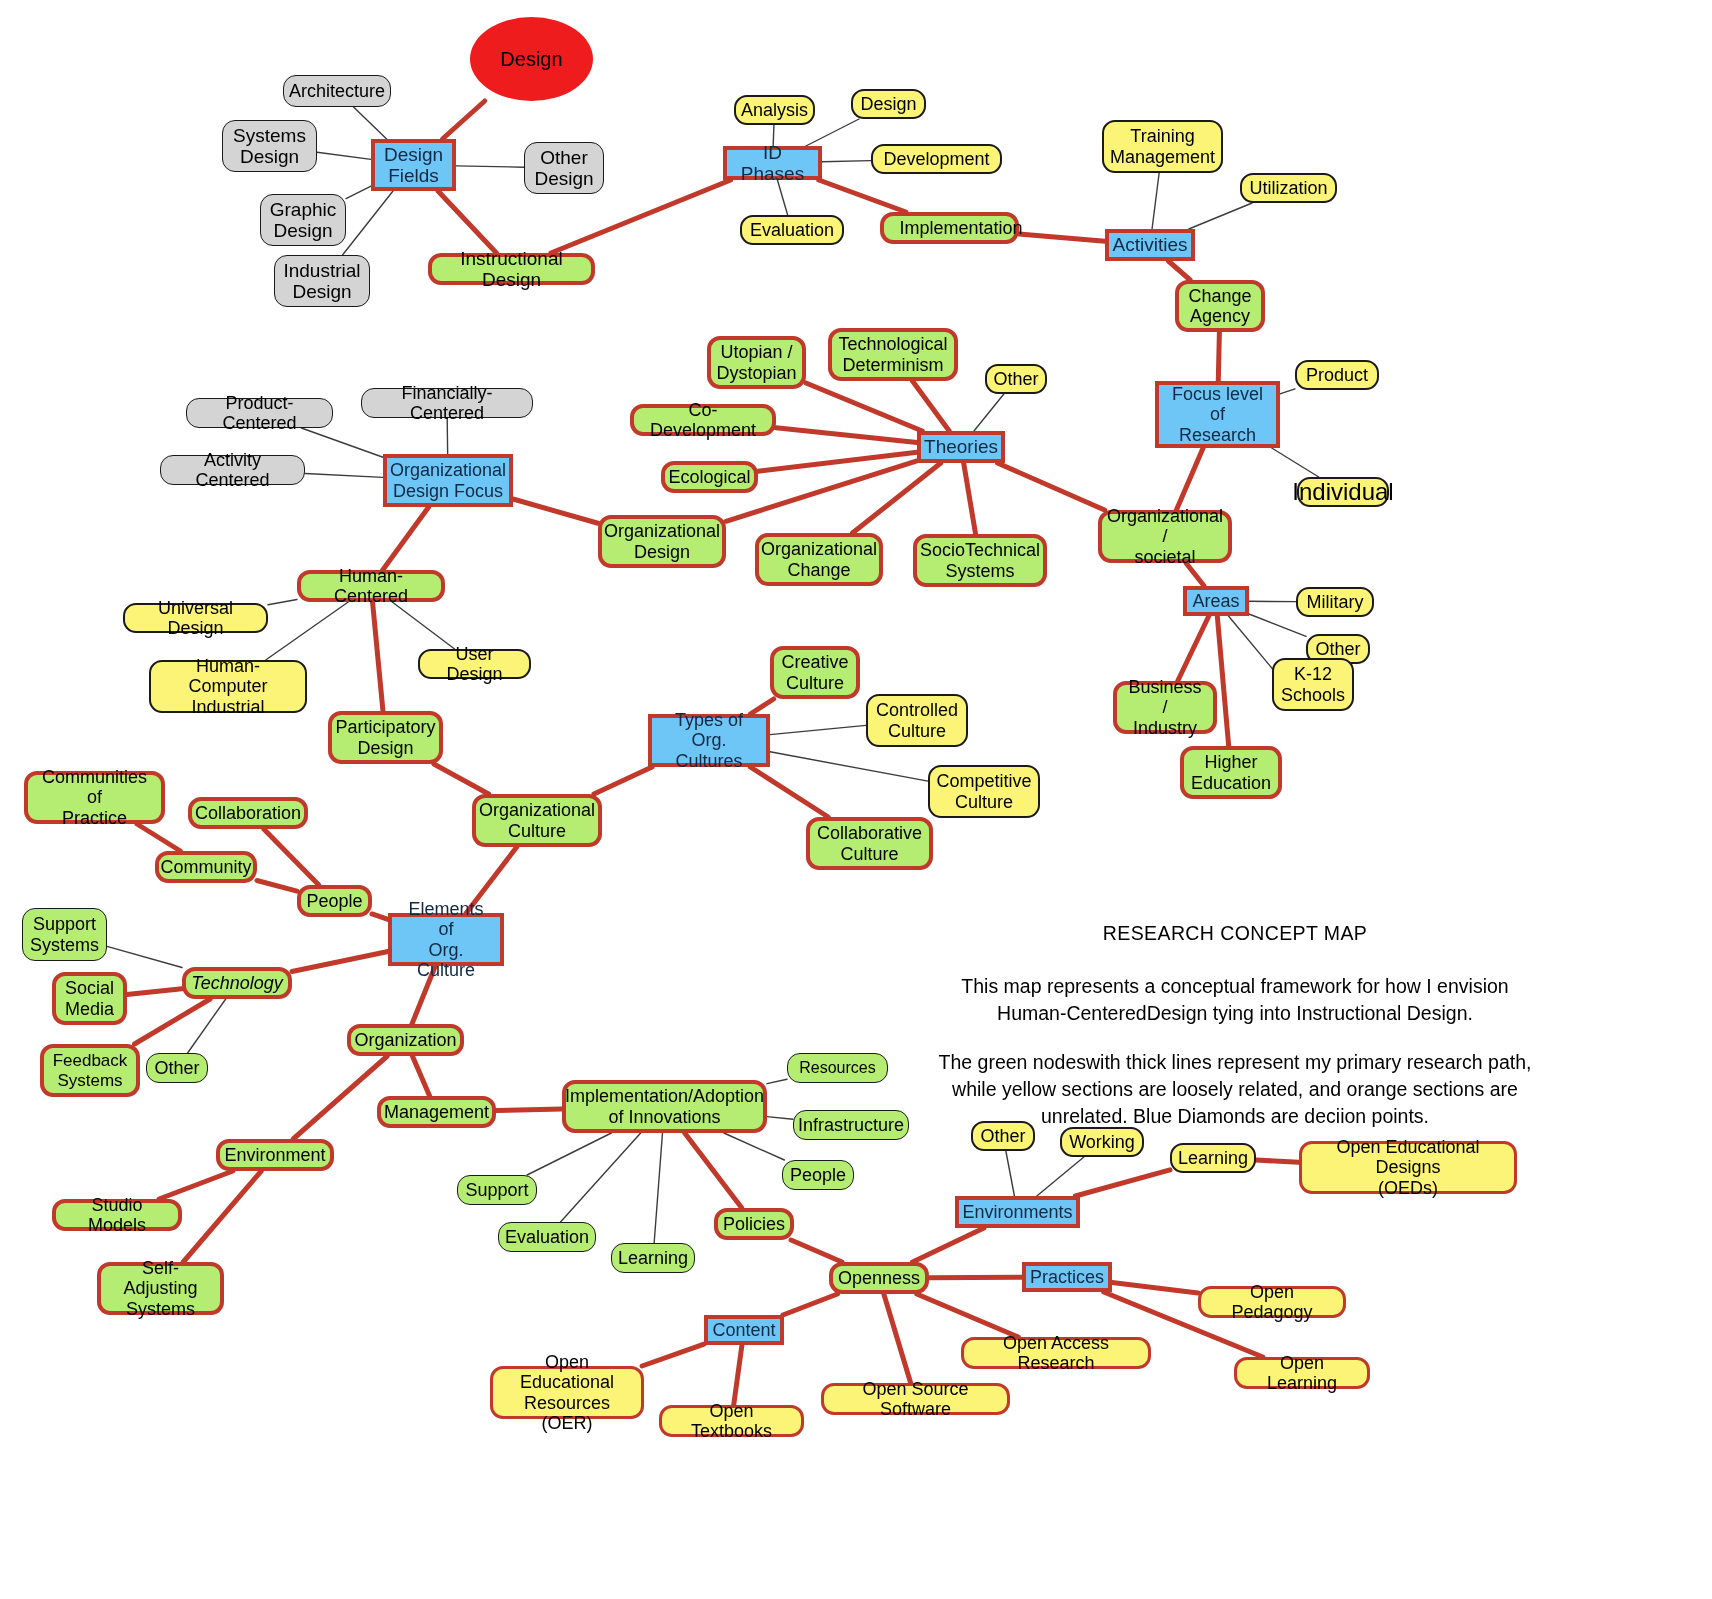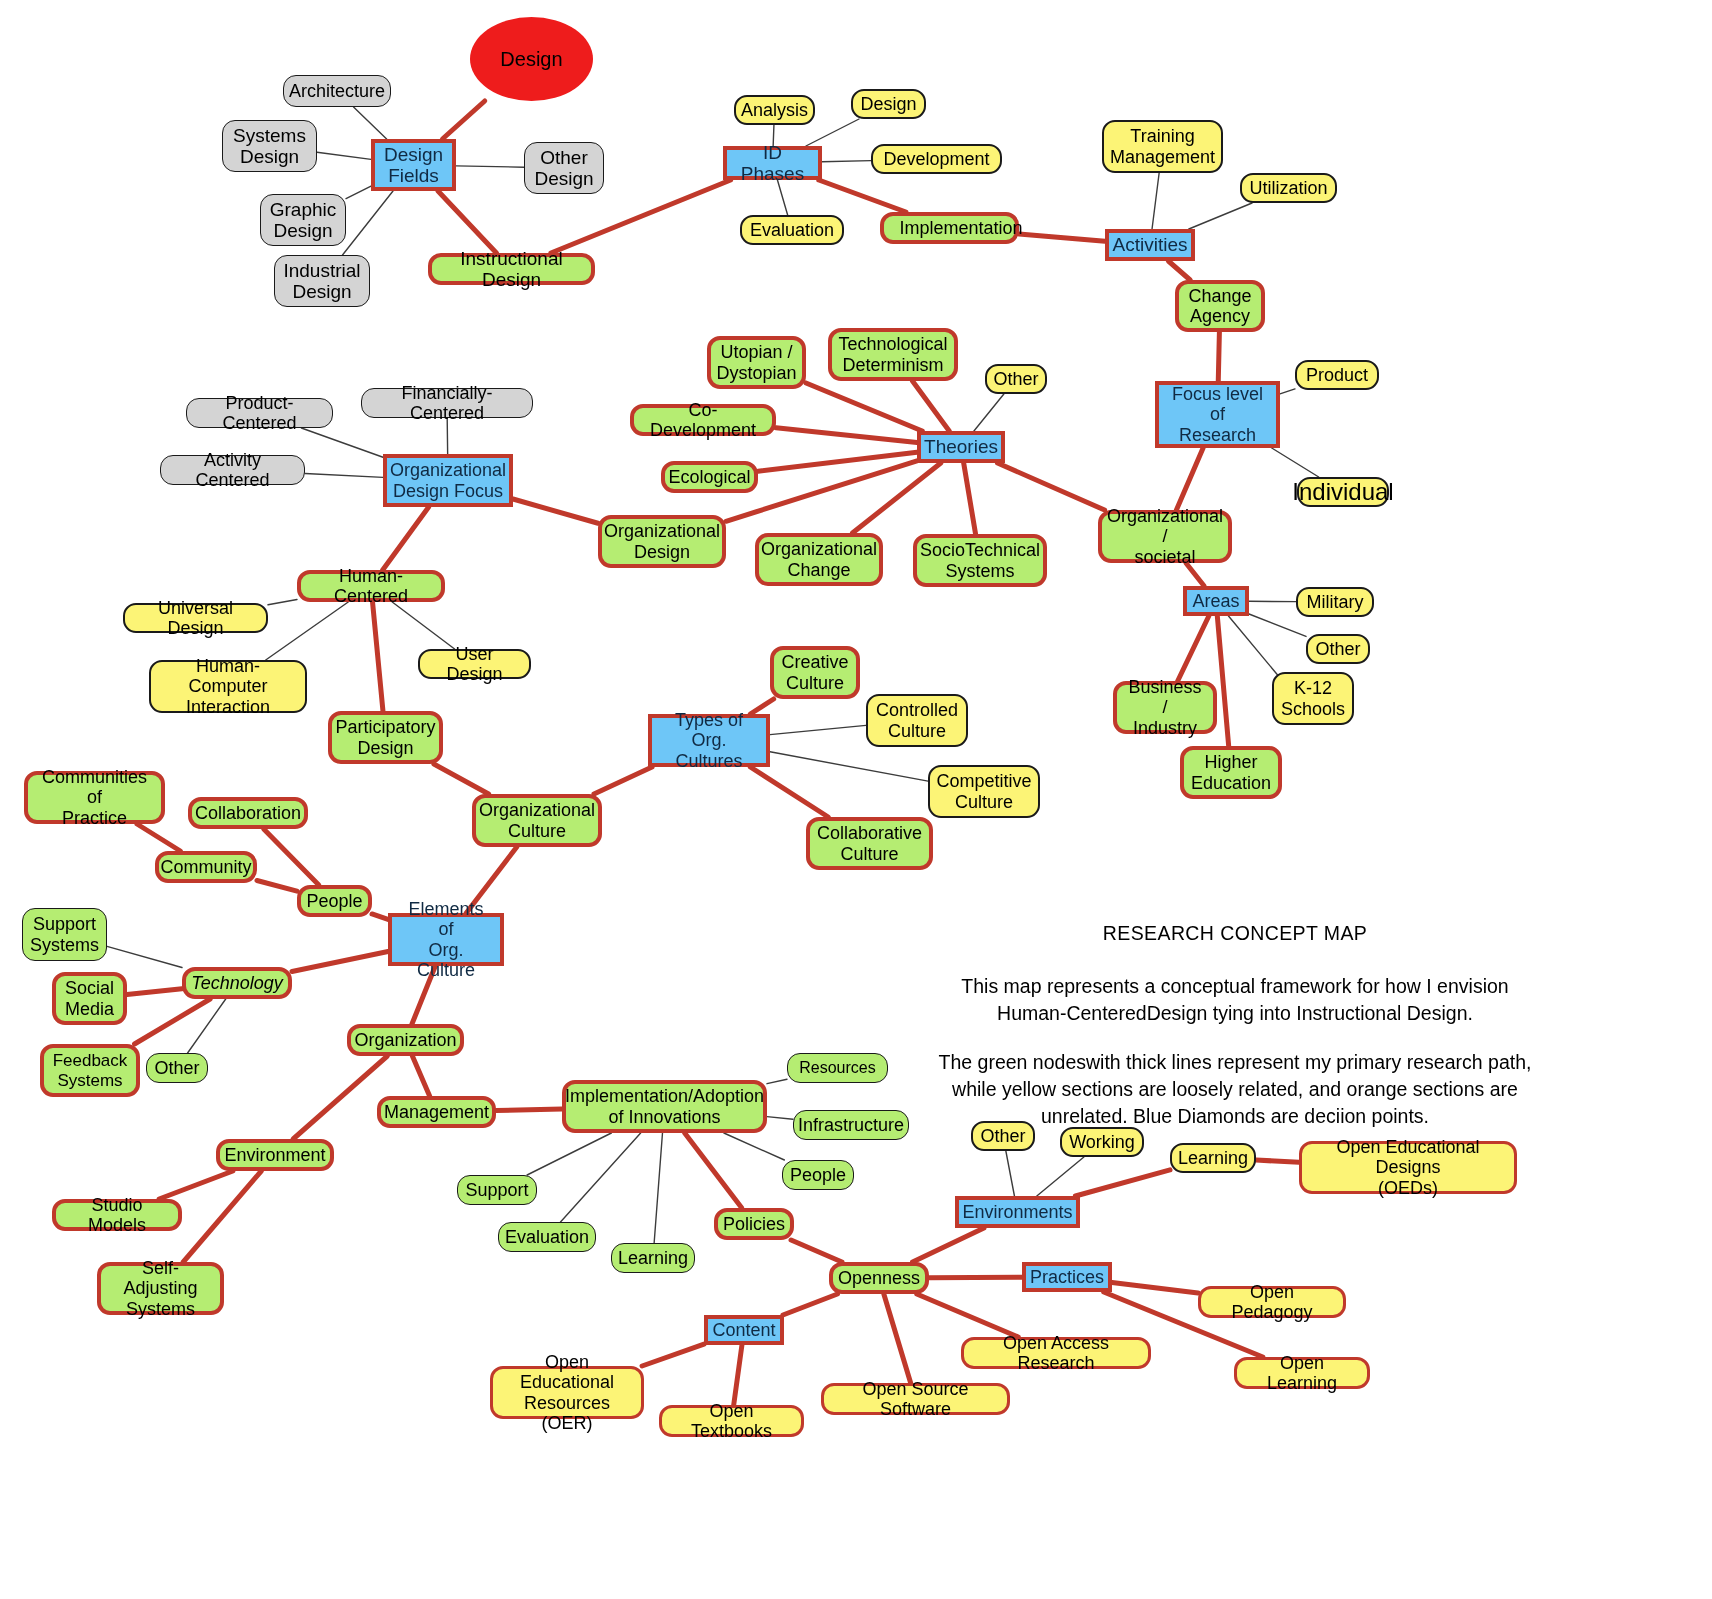--- a/index.html
+++ b/index.html
@@ -161,35 +161,35 @@
 Design</div>
       <div class="node green round" style="left: 755px; top: 533px; width: 128px; height: 53px; font-size: 18px;">Organizational
 Change</div>
       <div class="node green round" style="left: 913px; top: 534px; width: 134px; height: 53px; font-size: 18px;">SocioTechnical
 Systems</div>
       <div class="node green round" style="left: 1098px; top: 510px; width: 134px; height: 53px; font-size: 18px;">Organizational /
 societal</div>
       <div class="node blue rect" style="left: 1183px; top: 586px; width: 66px; height: 30px; font-size: 18px;">Areas</div>
       <div class="node yellow round" style="left: 1296px; top: 587px; width: 78px; height: 30px; font-size: 18px;">Military</div>
       <div class="node yellow round" style="left: 1306px; top: 634px; width: 64px; height: 30px; font-size: 18px;">Other</div>
-      <div class="node yellow round" style="left: 1272px; top: 672px; width: 82px; height: 53px; font-size: 18px;">K-12
+      <div class="node yellow round" style="left: 1272px; top: 658px; width: 82px; height: 53px; font-size: 18px;">K-12
 Schools</div>
       <div class="node green round" style="left: 1113px; top: 681px; width: 104px; height: 53px; font-size: 18px;">Business /
 Industry</div>
       <div class="node green round" style="left: 1180px; top: 746px; width: 102px; height: 53px; font-size: 18px;">Higher
 Education</div>
       <div class="node blue rect" style="left: 383px; top: 454px; width: 130px; height: 53px; font-size: 18px;">Organizational
 Design Focus</div>
       <div class="node grey round" style="left: 186px; top: 398px; width: 147px; height: 30px; font-size: 18px;">Product-Centered</div>
       <div class="node grey round" style="left: 361px; top: 388px; width: 172px; height: 30px; font-size: 18px;">Financially-Centered</div>
       <div class="node grey round" style="left: 160px; top: 455px; width: 145px; height: 30px; font-size: 18px;">Activity Centered</div>
       <div class="node green round" style="left: 297px; top: 570px; width: 148px; height: 32px; font-size: 18px;">Human-Centered</div>
       <div class="node yellow round" style="left: 123px; top: 603px; width: 145px; height: 30px; font-size: 18px;">Universal Design</div>
       <div class="node yellow round" style="left: 149px; top: 660px; width: 158px; height: 53px; font-size: 18px;">Human-Computer
-Interaction</div>
+Industrial</div>
       <div class="node yellow round" style="left: 418px; top: 649px; width: 113px; height: 30px; font-size: 18px;">User Design</div>
       <div class="node green round" style="left: 328px; top: 711px; width: 115px; height: 53px; font-size: 18px;">Participatory
 Design</div>
       <div class="node green round" style="left: 472px; top: 794px; width: 130px; height: 53px; font-size: 18px;">Organizational
 Culture</div>
       <div class="node blue rect" style="left: 648px; top: 714px; width: 122px; height: 53px; font-size: 18px;">Types of
 Org. Cultures</div>
       <div class="node green round" style="left: 770px; top: 646px; width: 90px; height: 53px; font-size: 18px;">Creative
 Culture</div>
       <div class="node yellow round" style="left: 866px; top: 694px; width: 102px; height: 53px; font-size: 18px;">Controlled

